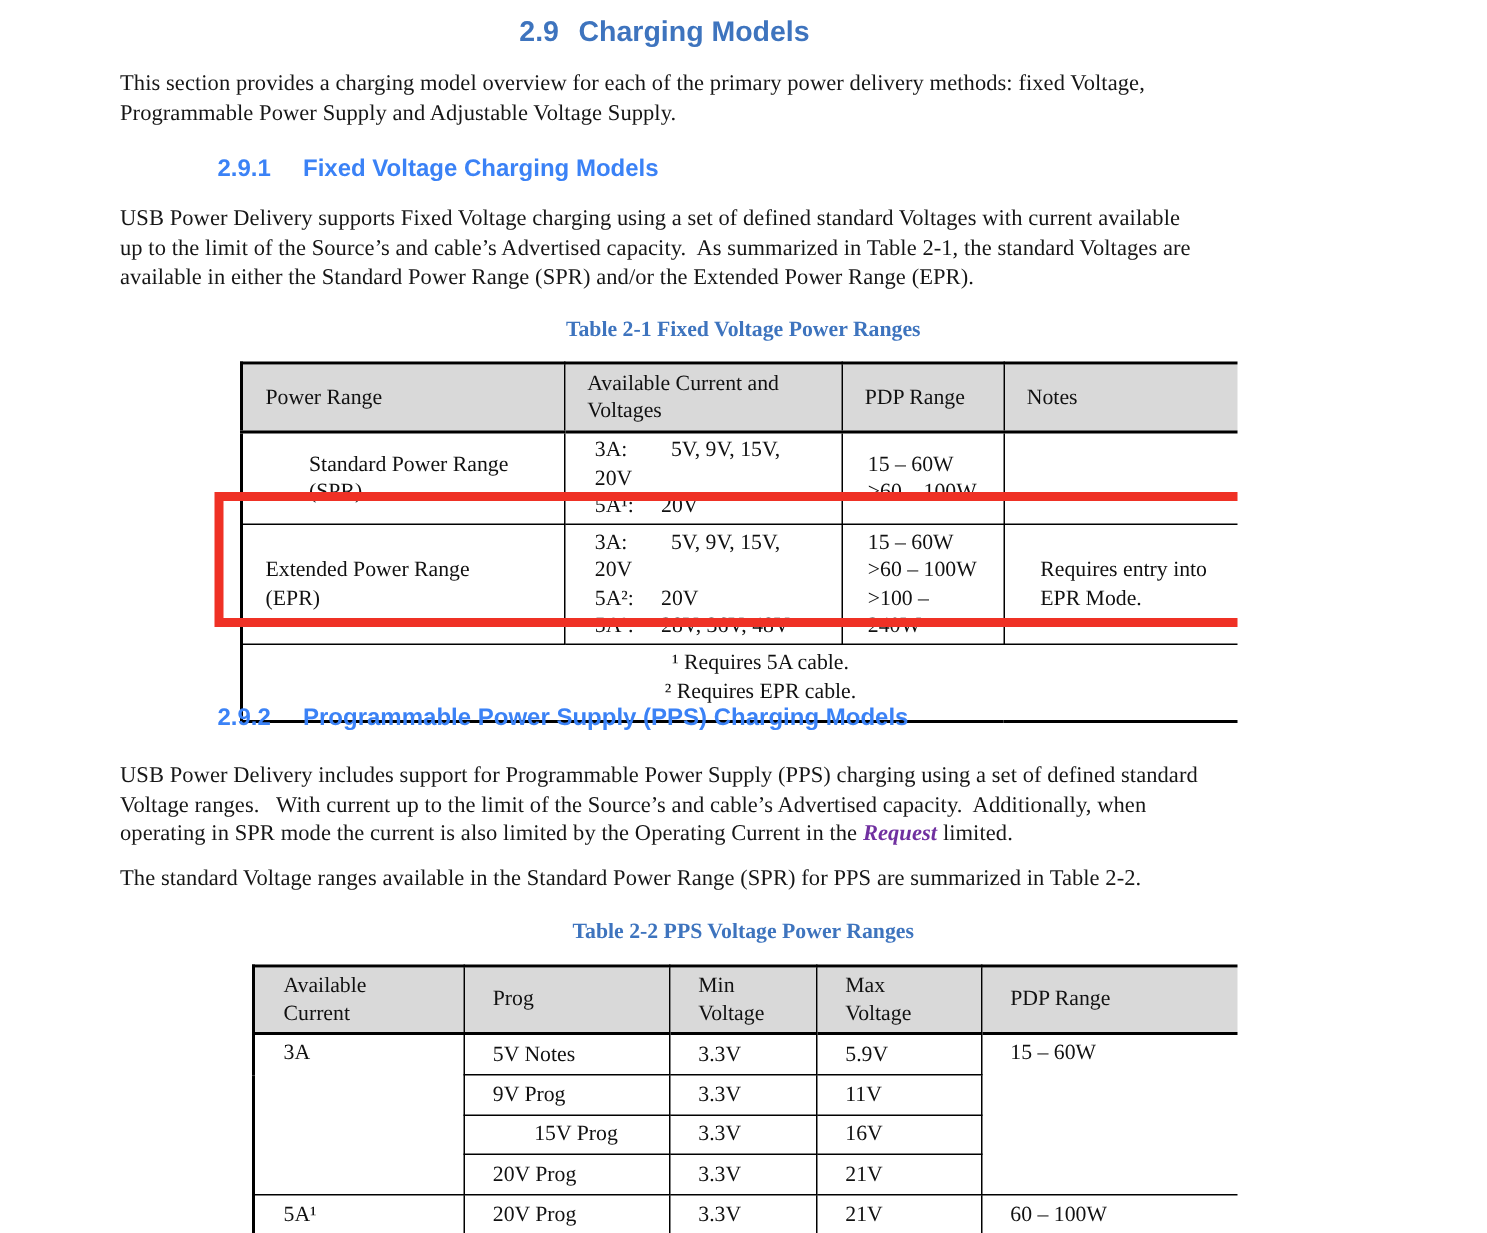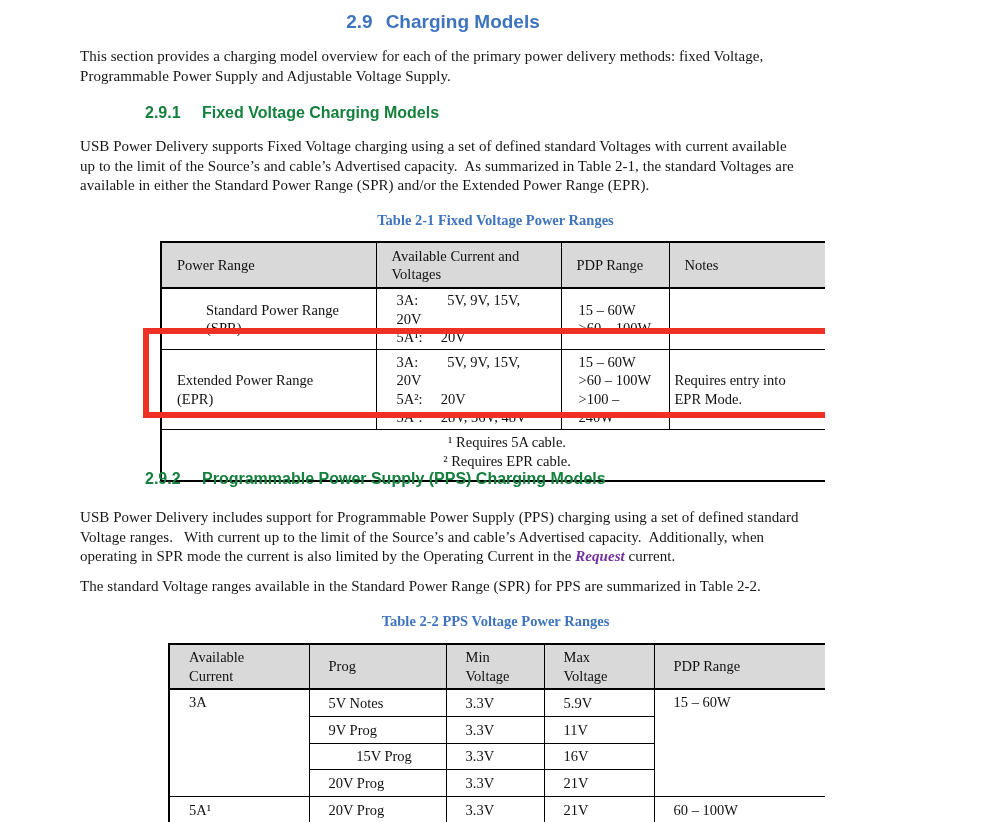--- a/index.html
+++ b/index.html
@@ -13,21 +13,21 @@
   
   .h1{
     left:0; top:11px; width:886px; text-align:center;
     font-family:"Liberation Sans","DejaVu Sans",sans-serif;
     font-weight:bold; font-size:19px; color:#3E74BE;
   }
   .h1 .num{margin-right:13px;}
   .h2{
     left:145px;
     font-family:"Liberation Sans","DejaVu Sans",sans-serif;
-    font-weight:bold; font-size:16px; color:#15803d;
+    font-weight:bold; font-size:16px; color:#3b82f6;
   }
   .h2 .num{display:inline-block; min-width:57px;}
   
   .para{
     left:80px; width:850px;
     font-size:15px; line-height:19.5px; letter-spacing:0.05px;
   }
   .request{color:#7030A0; font-weight:bold; font-style:italic;}
   
   .caption{
@@ -39,21 +39,21 @@
   .t1{left:160px; top:241px; width:683px;}
   .t2{left:168px; top:643px; width:667px;}
   th,td{
     border:1px solid #000; text-align:left; vertical-align:middle;
     padding:2px 6px 2px 15px; line-height:18.5px; overflow:hidden;
   }
   thead th{background:#D9D9D9; font-weight:normal; border-bottom:2px solid #000;}
   .t1, .t2{border:2px solid #000;}
   .t1 td.cv{padding-left:20px;}
   .t1 td.pdp{padding-left:17px;}
-  .t1 td.notes{padding-left:5px;margin-left:21px;}
+  .t1 td.notes{padding-left:24px;margin-left:21px;}
   .t1 .foot td, .t2 .foot td{vertical-align:top; padding-top:3px; line-height:19px;text-align:center;}
   .t2 th, .t2 td{padding-left:19px;}
   
   .redbox{
     left:143px; top:328px; width:709px; height:90px;
     border:6px solid #EF3125; box-sizing:border-box;
     pointer-events:none; z-index:5; background:transparent;
   }
 </style>
 </head>
@@ -127,21 +127,21 @@
   </table>
 
   <div class="abs redbox"></div>
 
   <div class="abs h2" style="top:470px;">
     <span class="num">2.9.2</span><span>Programmable Power Supply (PPS) Charging Models</span>
   </div>
 
   <div class="abs para pre" style="top:508px;"><span>USB Power Delivery includes support for Programmable Power Supply (PPS) charging using a set of defined standard
 Voltage ranges.   With current up to the limit of the Source’s and cable’s Advertised capacity.  Additionally, when
-operating in SPR mode the current is also limited by the Operating Current in the </span><span class="request">Request</span><span> current.</span></div>
+operating in SPR mode the current is also limited by the Operating Current in the </span><span class="request">Request</span><span> limited.</span></div>
 
   <div class="abs para pre" style="top:577px;">The standard Voltage ranges available in the Standard Power Range (SPR) for PPS are summarized in Table 2-2.</div>
 
   <div class="abs caption" style="top:613px;">Table 2-2 PPS Voltage Power Ranges</div>
 
   <table class="abs t2">
     <colgroup>
       <col style="width:140px">
         <col style="width:137px">
         <col style="width:98px">

